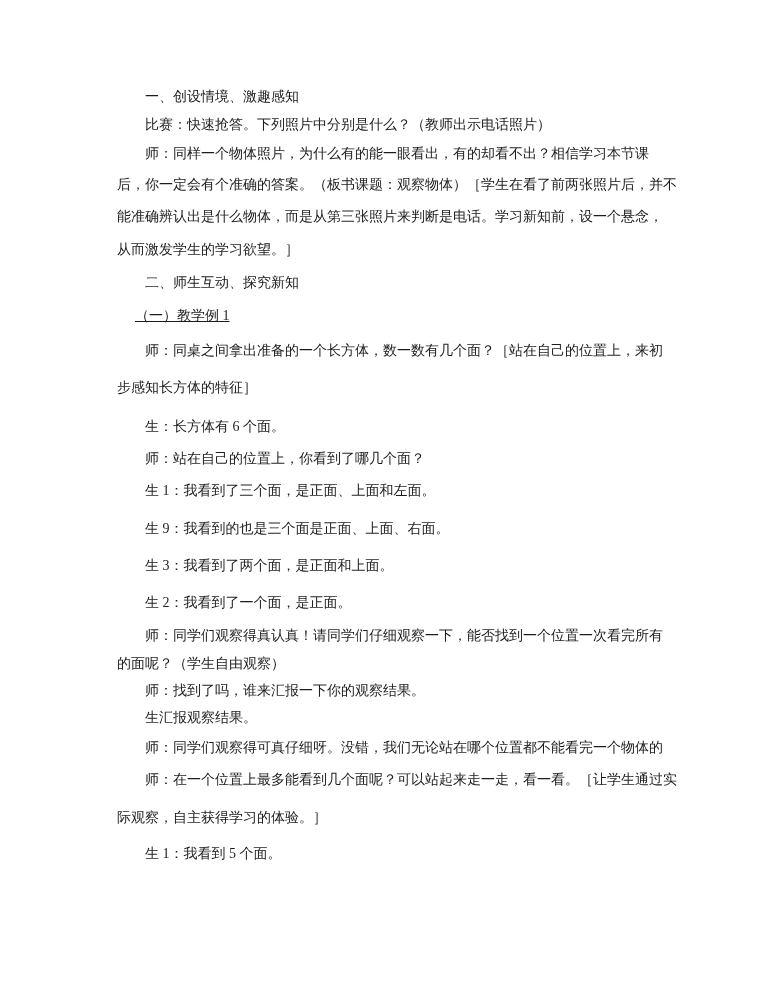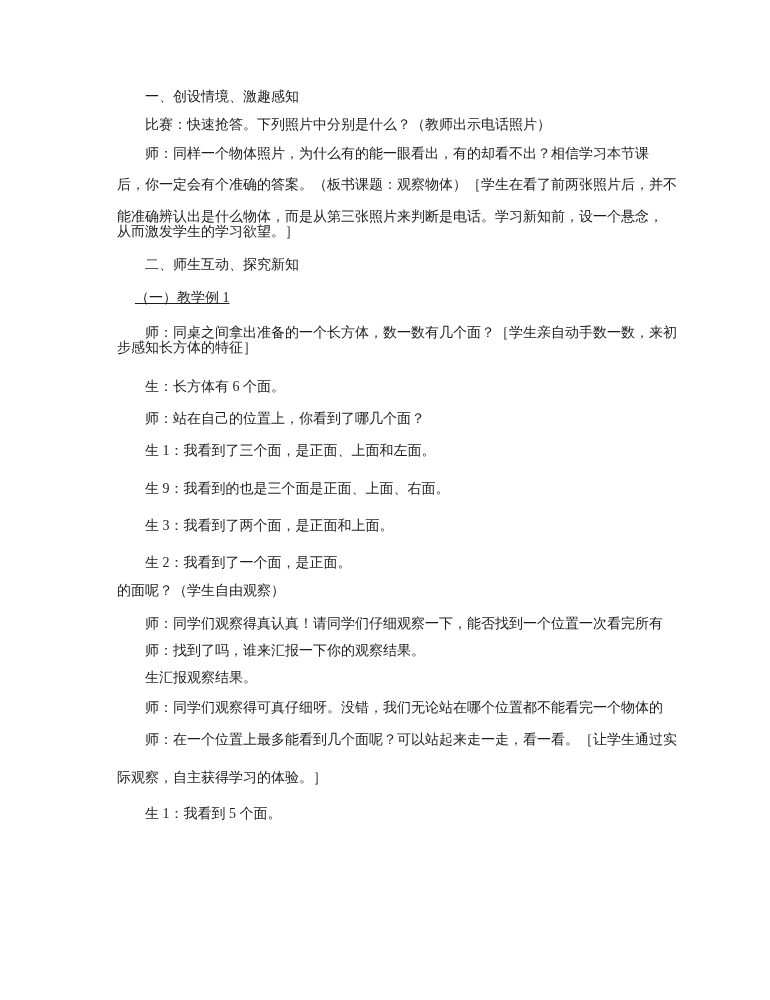--- a/index.html
+++ b/index.html
@@ -34,32 +34,32 @@
 </style>
 </head>
 <body>
 
 <div class="page">
   <p class="line ind" style="margin-top:0">一、创设情境、激趣感知</p>
   <p class="line ind" style="margin-top:13px">比赛：快速抢答。下列照片中分别是什么？（教师出示电话照片）</p>
   <p class="line ind" style="margin-top:14px">师：同样一个物体照片，为什么有的能一眼看出，有的却看不出？相信学习本节课</p>
   <p class="line" style="margin-top:16px">后，你一定会有个准确的答案。（板书课题：观察物体）［学生在看了前两张照片后，并不</p>
   <p class="line" style="margin-top:17px">能准确辨认出是什么物体，而是从第三张照片来判断是电话。学习新知前，设一个悬念，</p>
-  <p class="line" style="">从而激发学生的学习欲望。］</p>
+  <p class="line" style="margin-top:18px">从而激发学生的学习欲望。］</p>
   <p class="line ind" style="margin-top:18px">二、师生互动、探究新知</p>
   <p class="line ind-sm" style="margin-top:18px">（一）教学例 1</p>
-  <p class="line ind" style="margin-top:20px">师：同桌之间拿出准备的一个长方体，数一数有几个面？［学生亲自动手数一数，来初</p>
-  <p class="line" style="">步感知长方体的特征］</p>
+  <p class="line ind" style="margin-top:20px">师：同桌之间拿出准备的一个长方体，数一数有几个面？［站在自己的位置上，来初</p>
+  <p class="line" style="margin-top:22px">步感知长方体的特征］</p>
   <p class="line ind" style="margin-top:24px">生：长方体有 6 个面。</p>
   <p class="line ind" style="margin-top:17px">师：站在自己的位置上，你看到了哪几个面？</p>
   <p class="line ind" style="margin-top:17px">生 1：我看到了三个面，是正面、上面和左面。</p>
   <p class="line ind" style="margin-top:23px">生 9：我看到的也是三个面是正面、上面、右面。</p>
   <p class="line ind" style="margin-top:22px">生 3：我看到了两个面，是正面和上面。</p>
   <p class="line ind" style="margin-top:22px">生 2：我看到了一个面，是正面。</p>
+  <p class="line ind" style="margin-top:18px">师：同学们观察得真认真！请同学们仔细观察一下，能否找到一个位置一次看完所有</p>
   <p class="line" style="margin-top:13px">的面呢？（学生自由观察）</p>
-  <p class="line ind" style="margin-top:18px">师：同学们观察得真认真！请同学们仔细观察一下，能否找到一个位置一次看完所有</p>
   <p class="line ind" style="margin-top:12px">师：找到了吗，谁来汇报一下你的观察结果。</p>
   <p class="line ind" style="margin-top:12px">生汇报观察结果。</p>
   <p class="line ind" style="margin-top:15px">师：同学们观察得可真仔细呀。没错，我们无论站在哪个位置都不能看完一个物体的</p>
   <p class="line ind" style="margin-top:17px">师：在一个位置上最多能看到几个面呢？可以站起来走一走，看一看。［让学生通过实</p>
   <p class="line" style="margin-top:23px">际观察，自主获得学习的体验。］</p>
   <p class="line ind" style="margin-top:21px">生 1：我看到 5 个面。</p>
 </div>
 
 </body></html>

